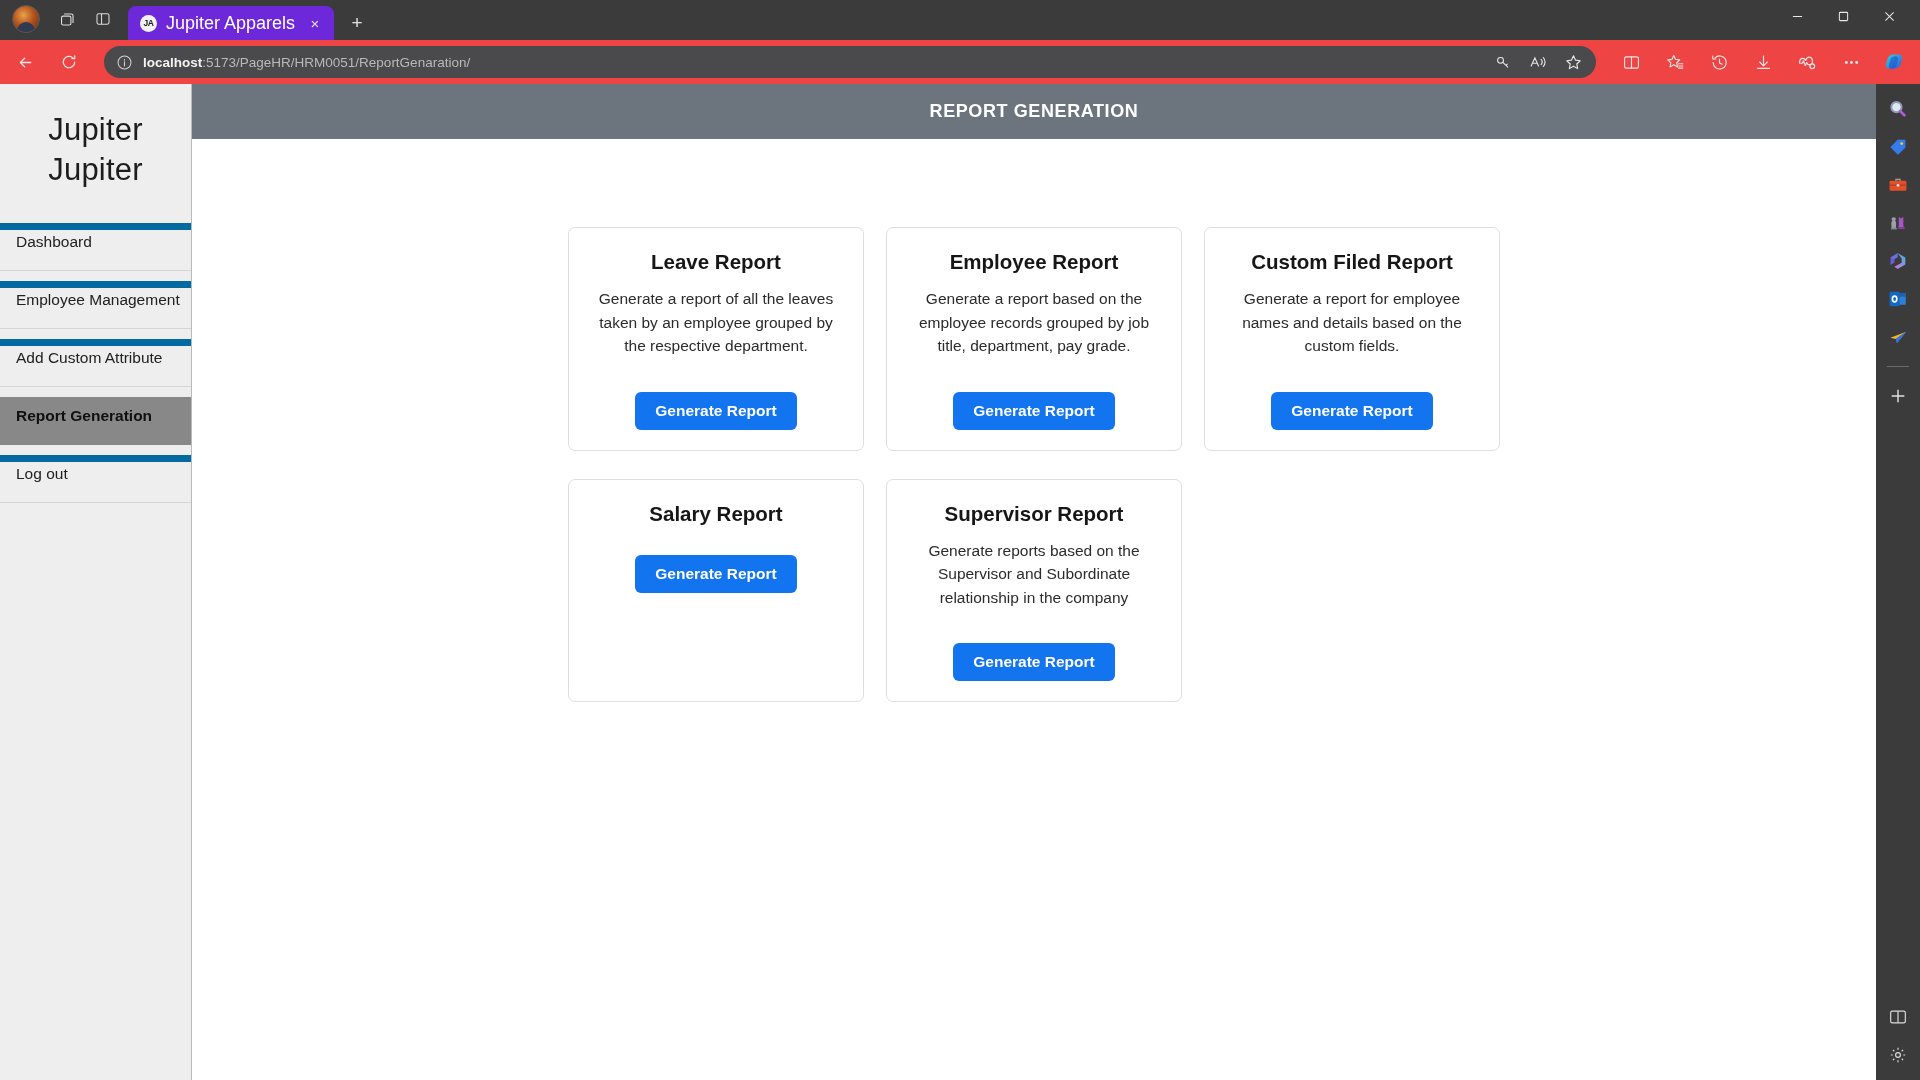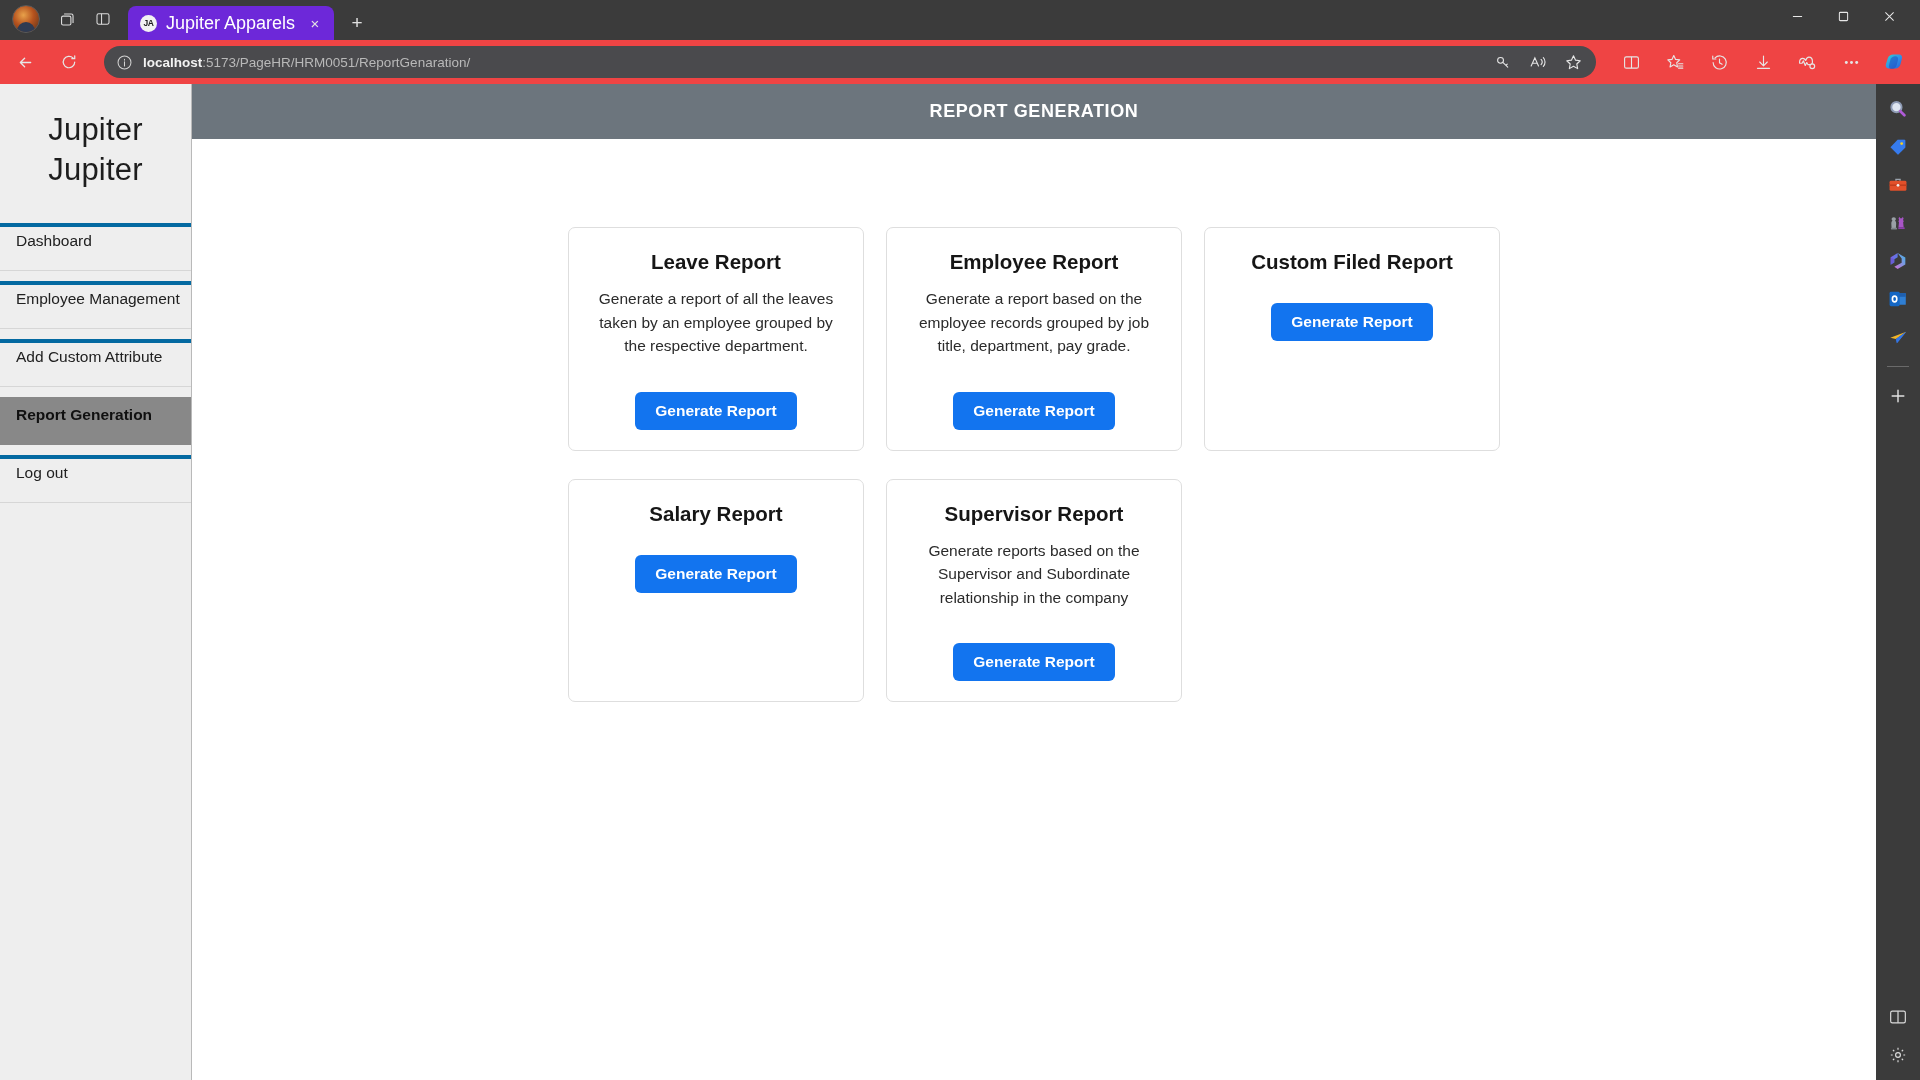--- a/index.html
+++ b/index.html
@@ -98,21 +98,21 @@
     text-align: center;
     font-size: 31px; line-height: 1.28; font-weight: 400; color: #1d1d1d;
     letter-spacing: 0.2px;
   }
   .nav { display: flex; flex-direction: column; }
   .nav-item {
     height: 48px; display: flex; align-items: center;
     padding: 0 0 16px 16px;
     font-size: 15.5px; color: #212121;
     background: #eeeeee;
-    border-top: 4px solid #0369a1;
+    border-top: 7px solid #0369a1;
     border-bottom: 1px solid #d6d6d6;
     margin-bottom: 10px;
   }
   .nav-item.active { background: #888888; font-weight: bold; color: #101010; border-color: #888888; }
 
   
   .content { flex: 1; display: flex; flex-direction: column; min-width: 0; background: #ffffff; }
   .page-header {
     height: 55px; background: #6c757d; color: #ffffff;
     display: flex; align-items: center; justify-content: center;
@@ -328,20 +328,21 @@
             </div>
 
             <div class="card">
               <div class="card-title">Employee Report</div>
               <div class="card-desc">Generate a report based on the employee records grouped by job title, department, pay grade.</div>
               <button class="card-btn">Generate Report</button>
             </div>
 
             <div class="card">
               <div class="card-title">Custom Filed Report</div>
+              <div class="card-desc">Generate a report for employee names and details based on the custom fields.</div>
               <button class="card-btn">Generate Report</button>
             </div>
 
             <div class="card">
               <div class="card-title">Salary Report</div>
               <button class="card-btn">Generate Report</button>
             </div>
 
             <div class="card">
               <div class="card-title">Supervisor Report</div>

